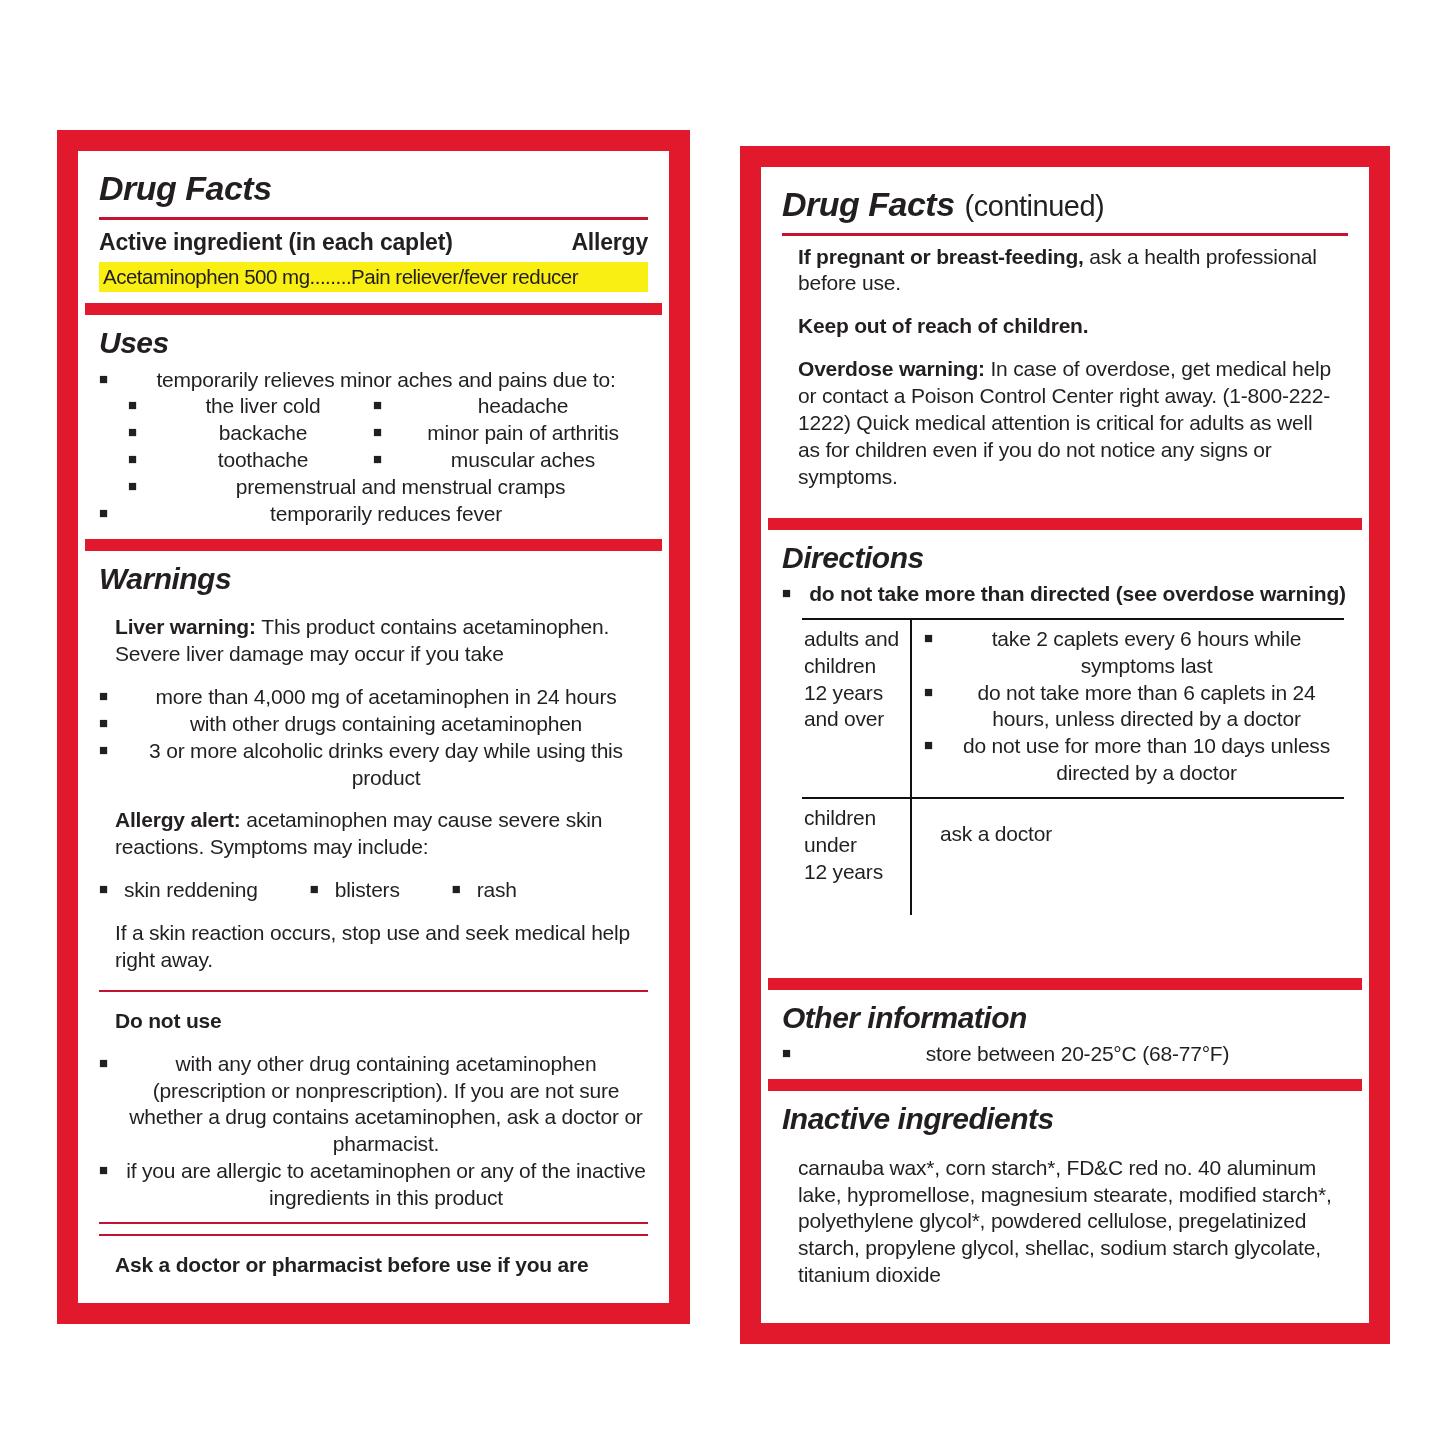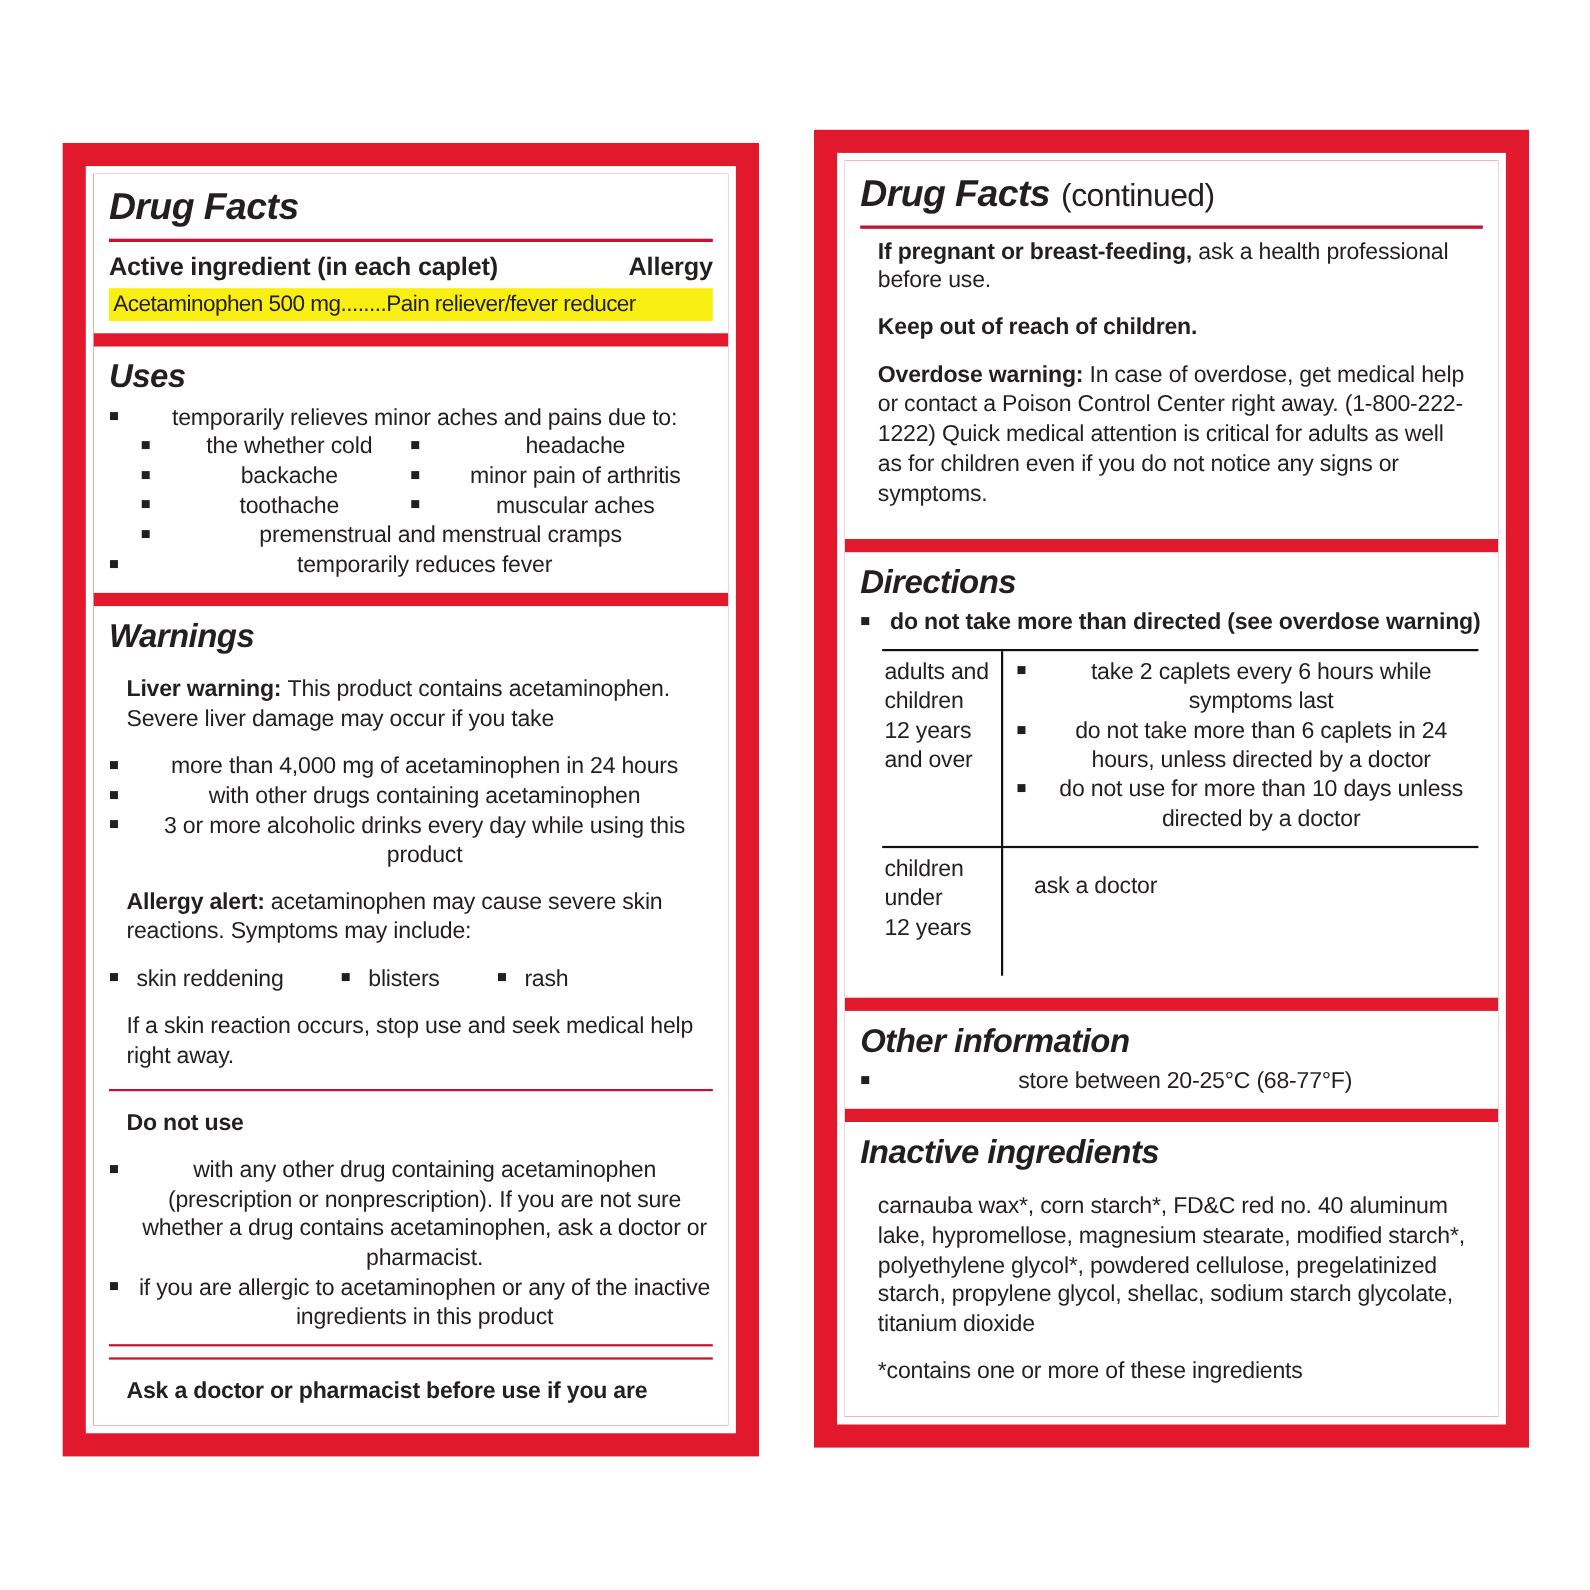--- a/index.html
+++ b/index.html
@@ -10,21 +10,21 @@
   }
   *{box-sizing:border-box;}
   html,body{margin:0;padding:0;}
   body{
     width:1445px;height:1445px;background:#fff;position:relative;
     font-family:"Liberation Sans","DejaVu Sans",sans-serif;
     color:var(--ink);font-size:21px;line-height:1.28;letter-spacing:-0.2px;
   }
   .panel{position:absolute;background:var(--red);padding:21px;}
   .panel-left{left:57px;top:130px;width:633px;height:1194px;}
-  .panel-right{left:740px;top:118px;width:650px;height:1198px;}
+  .panel-right{left:740px;top:146px;width:650px;height:1198px;}
   .liner{
     width:100%;height:100%;border:7px solid #fff;background:var(--red);
     display:flex;flex-direction:column;gap:12px;overflow:hidden;
   }
   .sect{background:#fff;padding:9px 14px 11px;}
   .grow{flex:1 1 auto;}
   .df-title{font-size:34px;font-weight:bold;font-style:italic;letter-spacing:-0.5px;}
   .df-continued{font-size:29px;font-weight:normal;font-style:normal;margin-left:10px;}
   .sect-title{font-size:30px;font-weight:bold;font-style:italic;letter-spacing:-0.5px;margin:0 0 4px 0;}
   .red-rule{border:none;border-top:3px solid var(--rule);margin:6px 0 8px 0;}
@@ -62,21 +62,21 @@
         <span class="ai-label">Active ingredient (in each caplet)</span>
         <span class="ai-label">Allergy</span>
       </div>
       <div class="hl-line">Acetaminophen 500 mg........Pain reliever/fever reducer</div>
     </div>
 
     <div class="sect">
       <div class="sect-title">Uses</div>
       <p class="bullet">temporarily relieves minor aches and pains due to:</p>
       <div class="uses-grid">
-        <p class="bullet">the whether cold</p>
+        <p class="bullet">the liver cold</p>
         <p class="bullet">headache</p>
         <p class="bullet">backache</p>
         <p class="bullet">minor pain of arthritis</p>
         <p class="bullet">toothache</p>
         <p class="bullet">muscular aches</p>
       </div>
       <p class="bullet indent">premenstrual and menstrual cramps</p>
       <p class="bullet">temporarily reduces fever</p>
     </div>
 
@@ -156,17 +156,16 @@
     </div>
 
     <div class="sect">
       <div class="sect-title">Other information</div>
       <p class="bullet">store between 20-25°C (68-77°F)</p>
     </div>
 
     <div class="sect">
       <div class="sect-title">Inactive ingredients</div>
       <p class="line">carnauba wax*, corn starch*, FD&amp;C red no. 40 aluminum lake, hypromellose, magnesium stearate, modified starch*, polyethylene glycol*, powdered cellulose, pregelatinized starch, propylene glycol, shellac, sodium starch glycolate, titanium dioxide</p>
-      <p class="line">*contains one or more of these ingredients</p>
     </div>
 
   </div>
 </div>
 
 </body></html>

